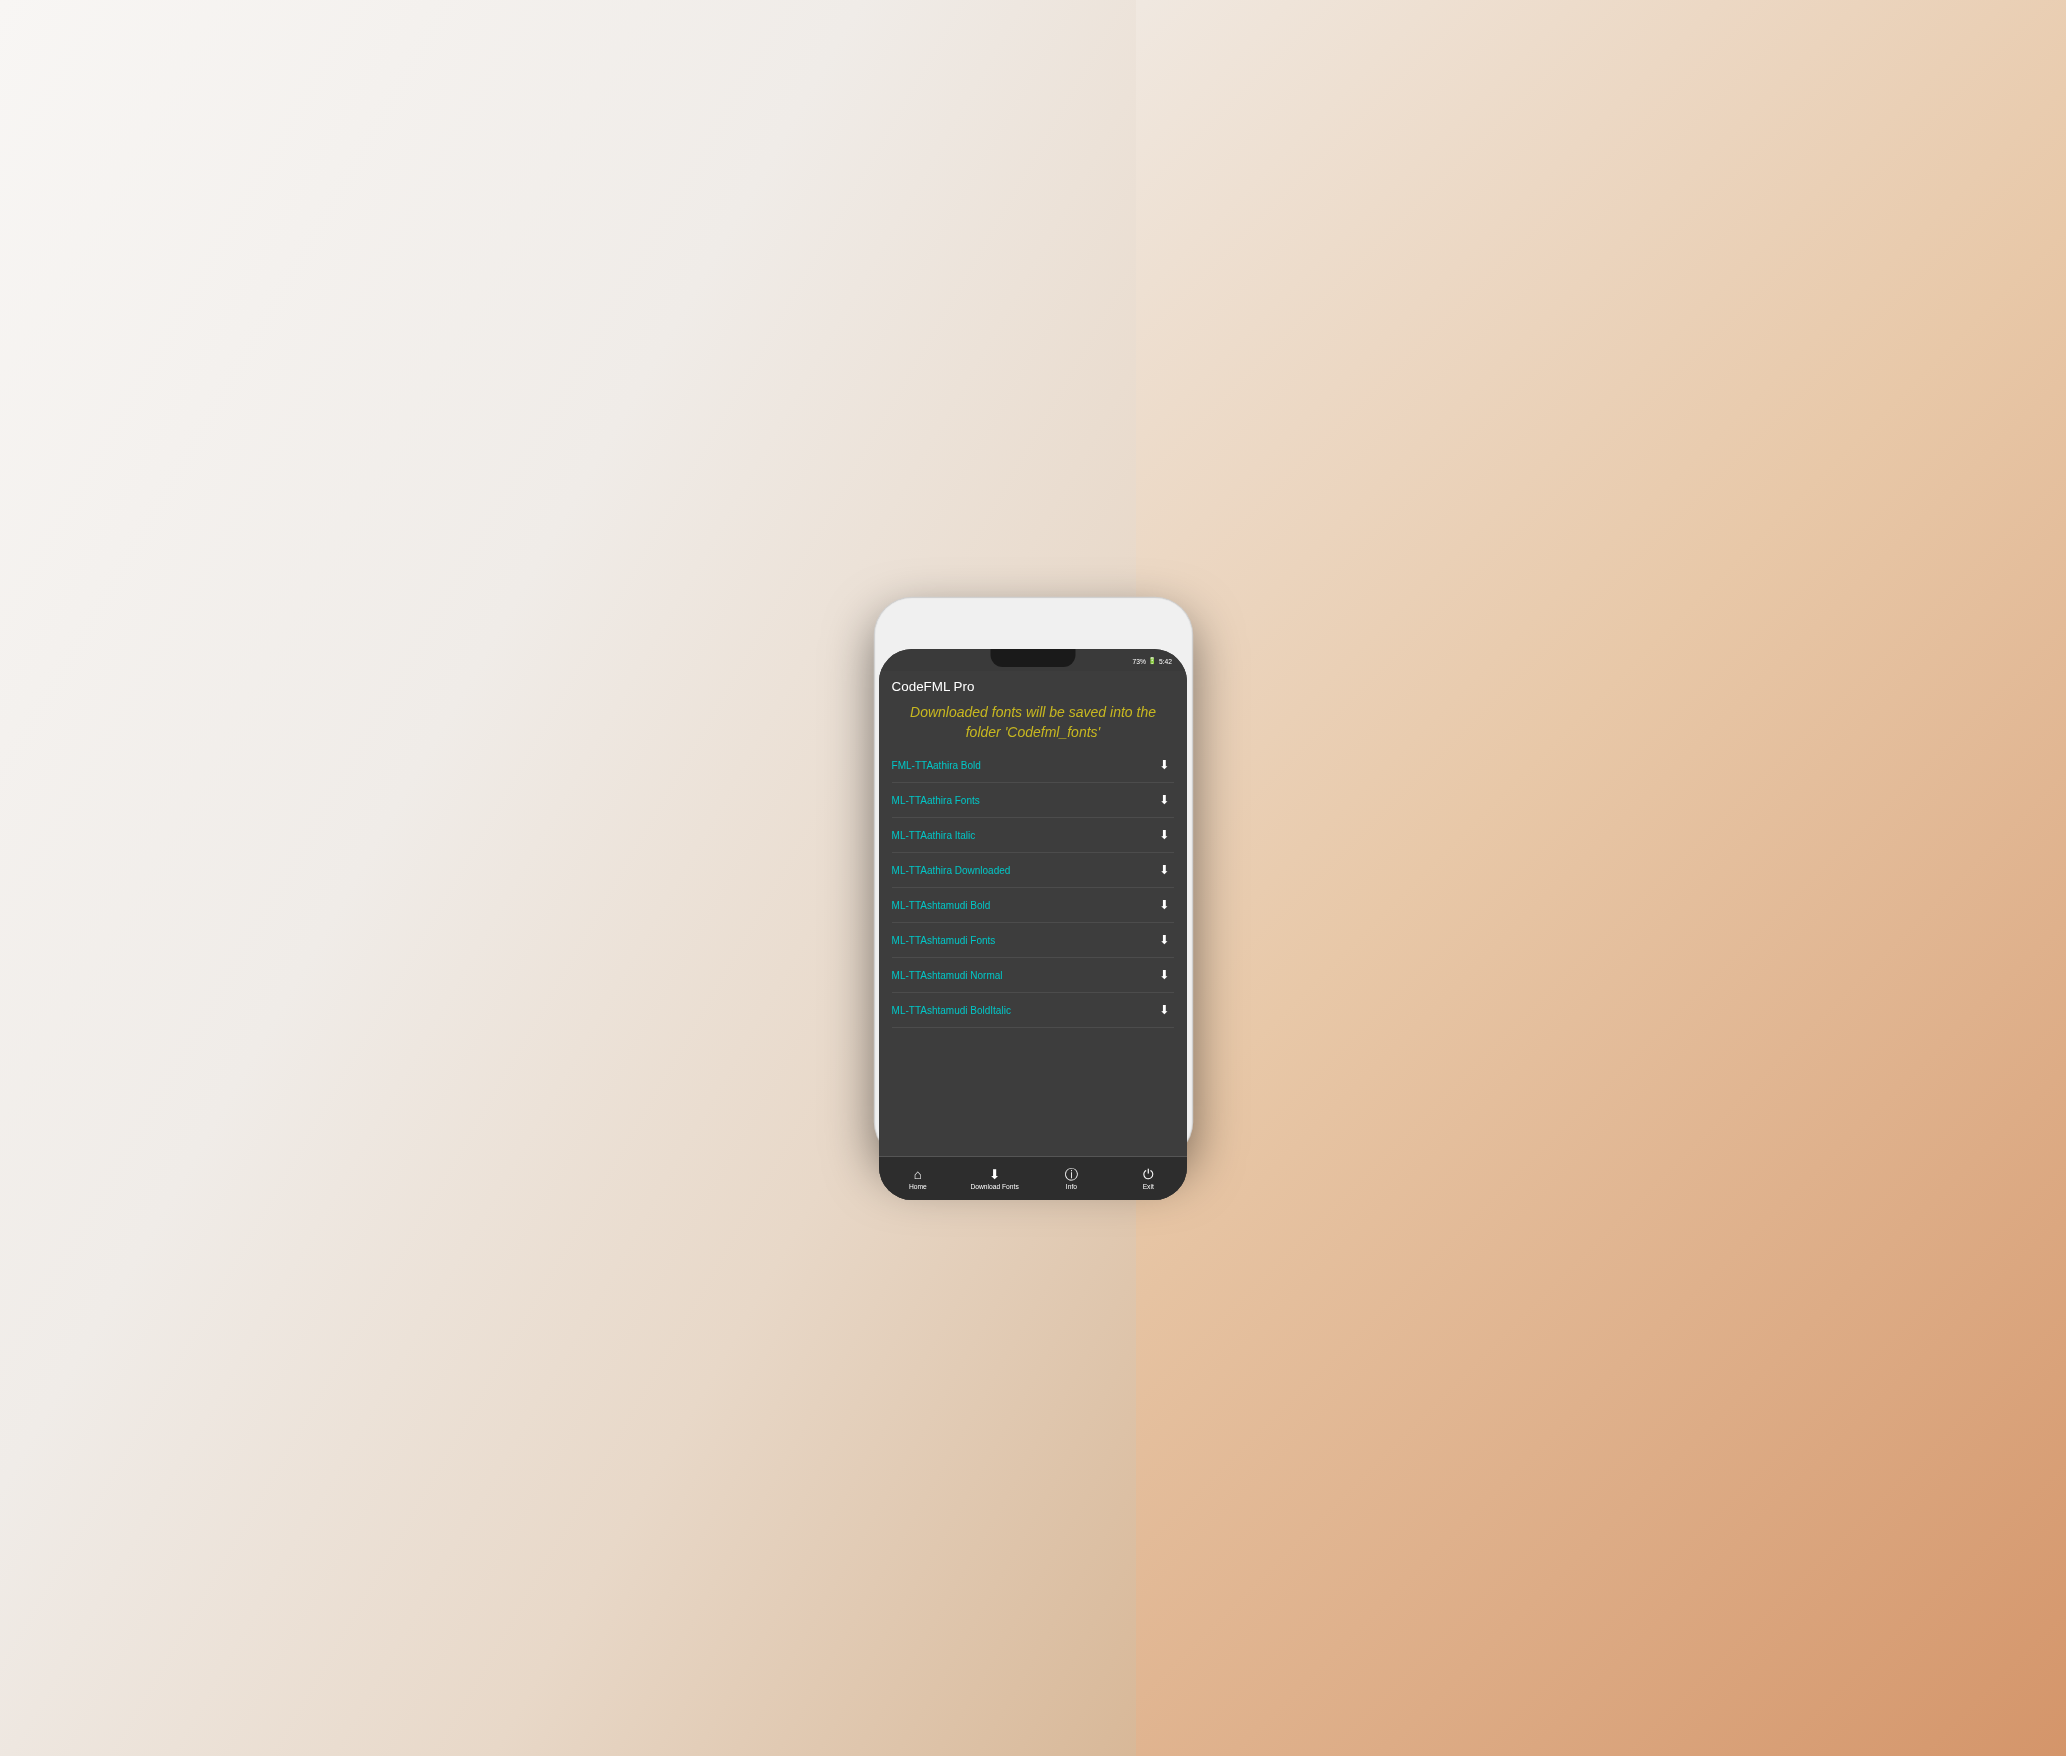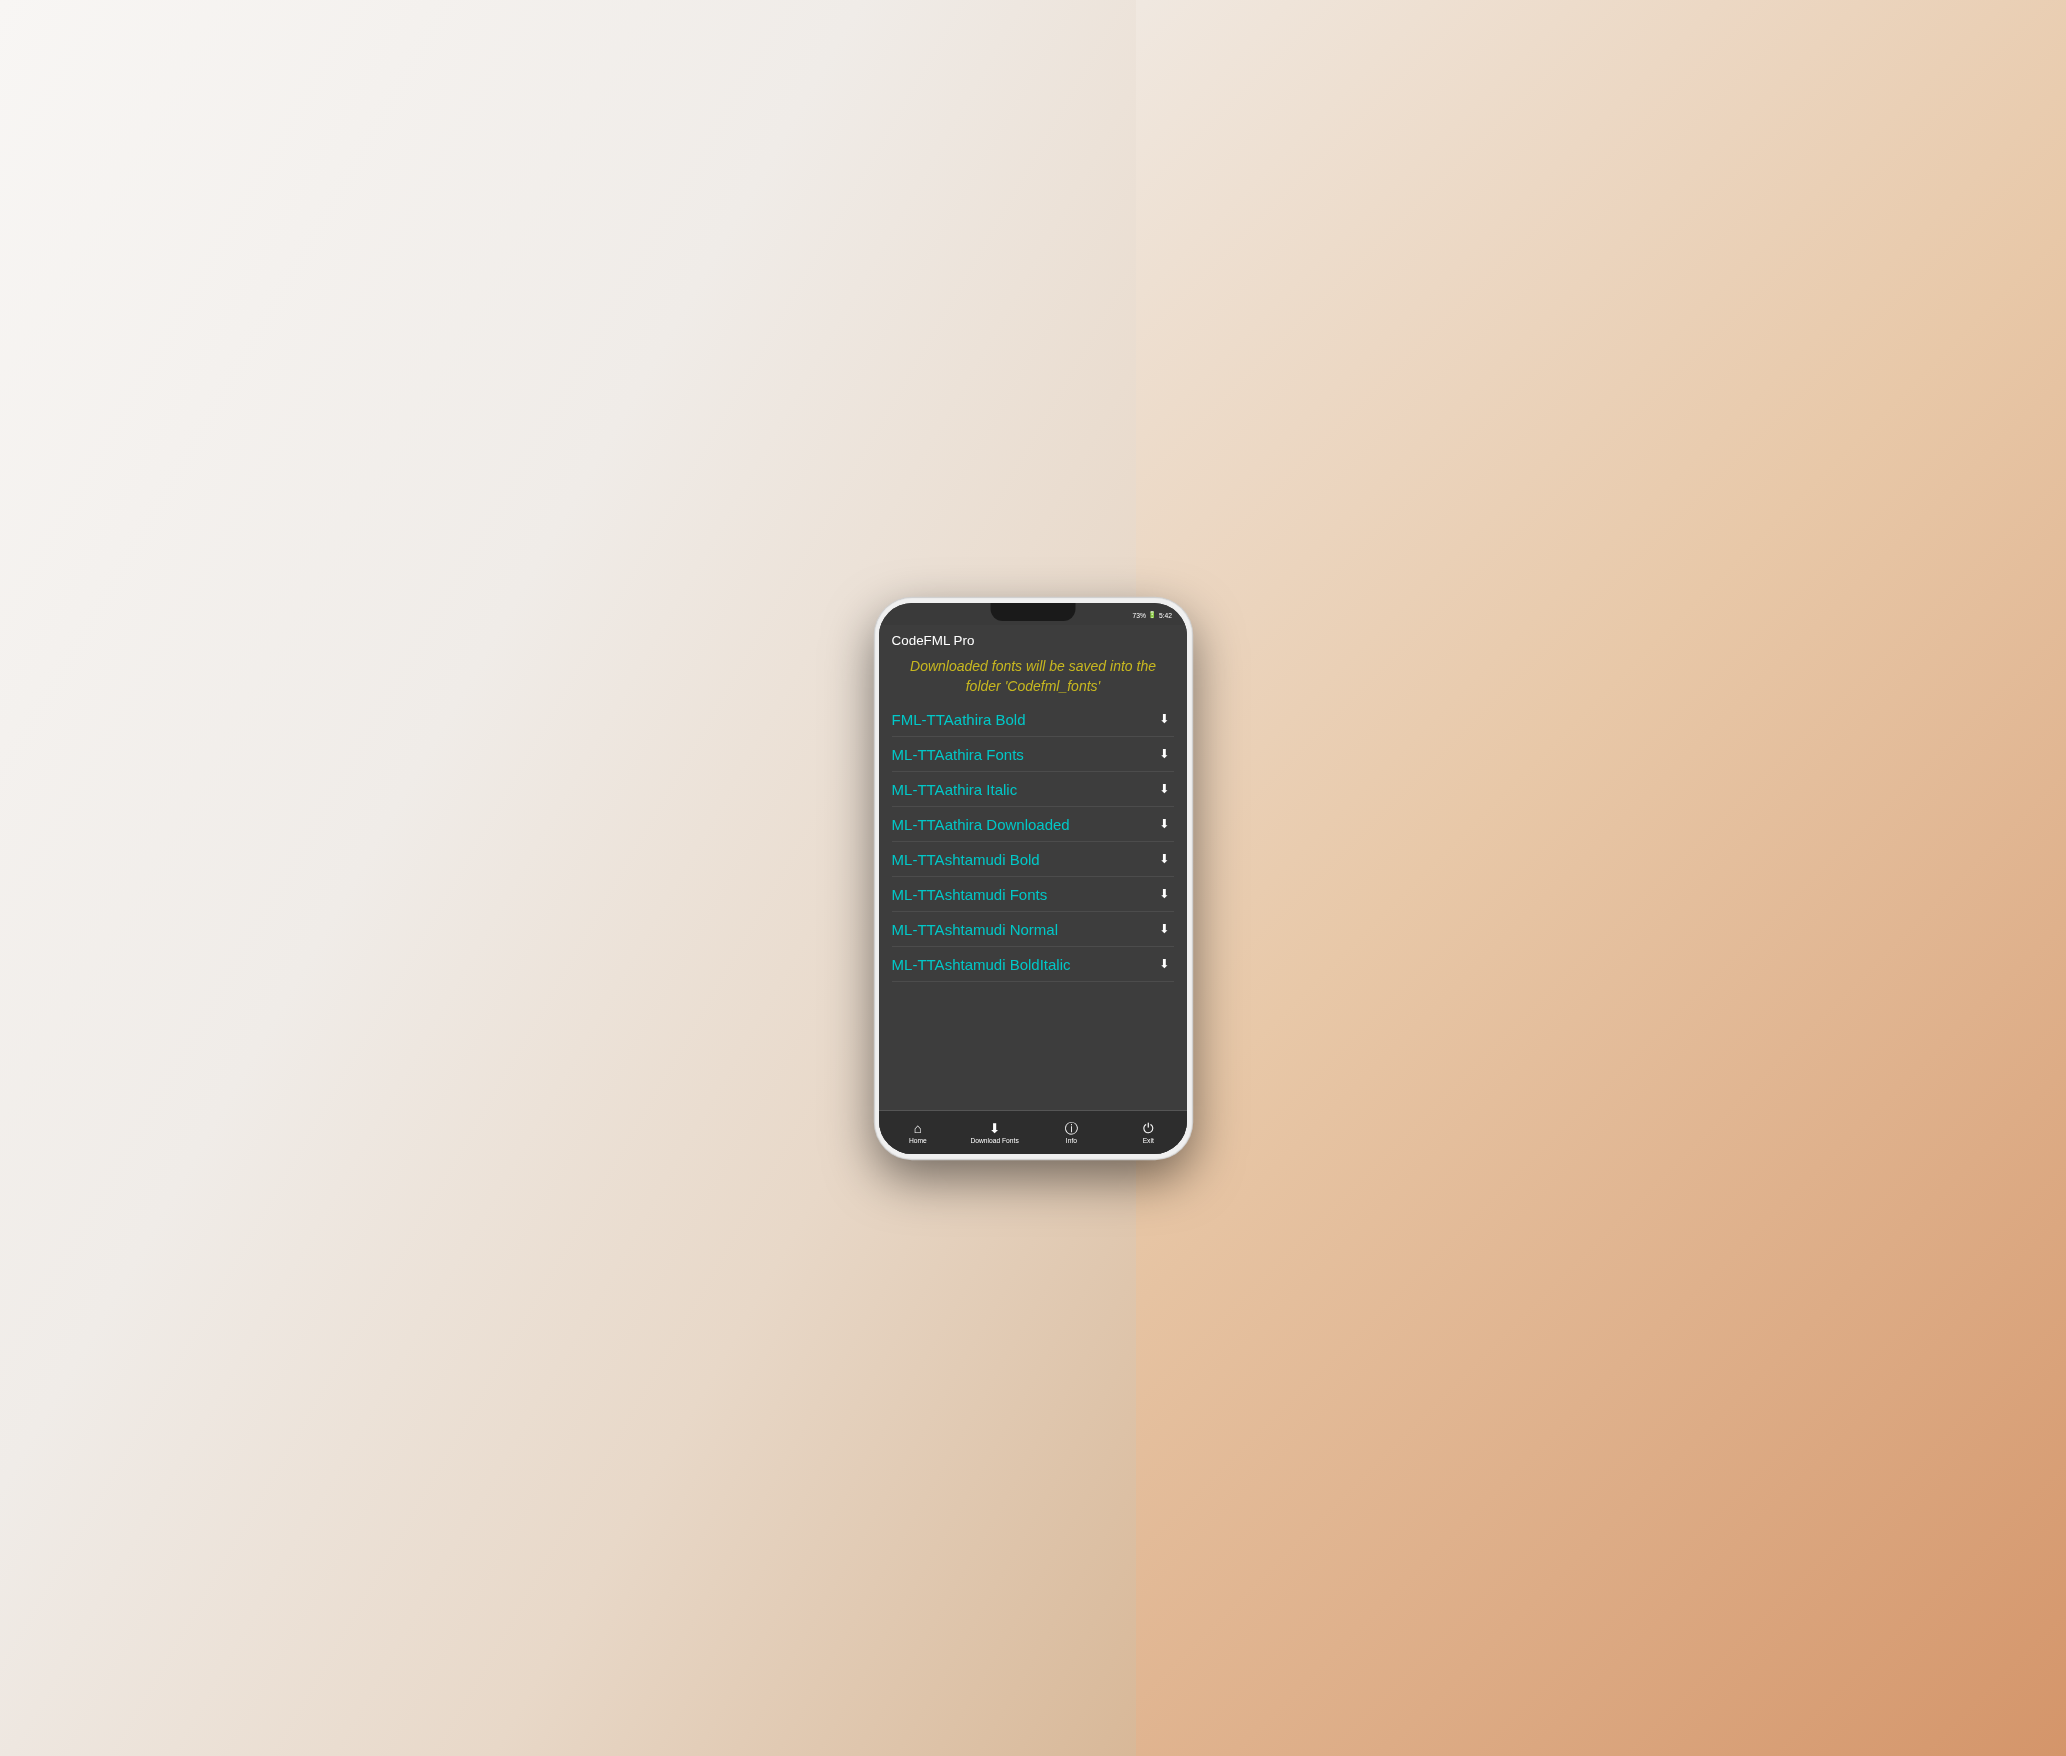--- a/index.html
+++ b/index.html
@@ -51,20 +51,21 @@
 
     .phone-inner {
       width: 100%;
       height: 100%;
       background: #3a3a3a;
       border-radius: 33px;
       overflow: hidden;
       position: relative;
       display: flex;
       flex-direction: column;
+      margin-top: 46px;
     }
 
     
     .notch {
       position: absolute;
       top: 0;
       left: 50%;
       transform: translateX(-50%);
       width: 85px;
       height: 18.3px;
@@ -145,21 +146,21 @@
 
     .font-item {
       display: flex;
       justify-content: space-between;
       align-items: center;
       padding: 8.5px 0;
       border-bottom: 0.6px solid rgba(255,255,255,0.08);
     }
 
     .font-name {
-      font-size: 15px;
+      font-size: 10px;
       color: #00c8c8;
       flex: 1;
     }
 
     .download-btn {
       background: none;
       border: none;
       cursor: pointer;
       padding: 2.4px 4.9px;
       display: flex;

